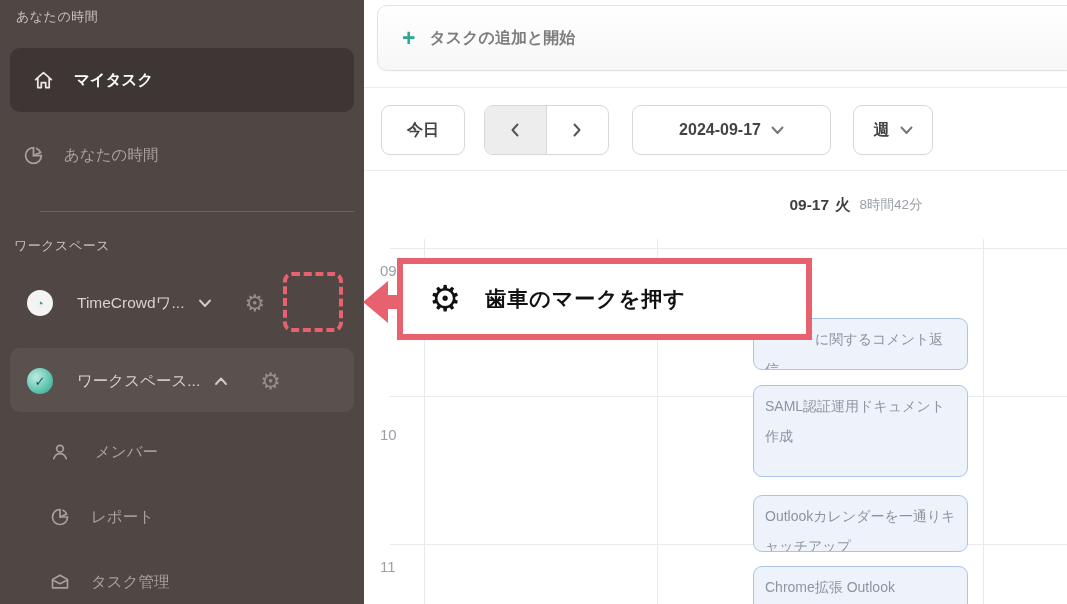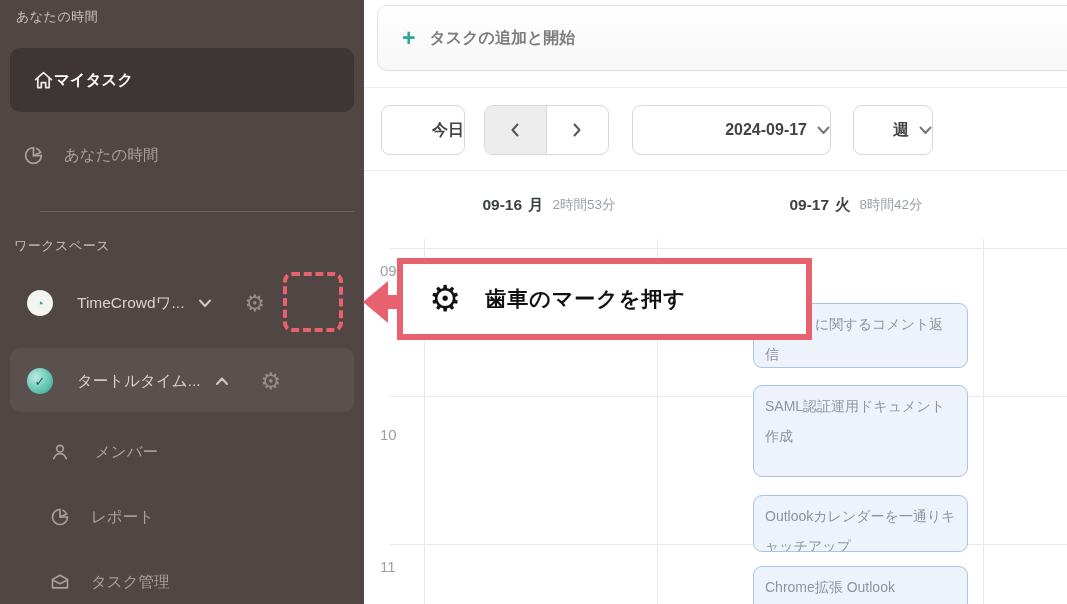--- a/index.html
+++ b/index.html
@@ -41,21 +41,21 @@
   .ws-name{font-size:15.5px;color:var(--sb-text-lit);white-space:nowrap;}
   .chev{display:inline-flex;color:#CFC8C3;}
   .gear-glyph{font-size:23px;color:#968D8A;line-height:1;cursor:pointer;font-family:"DejaVu Sans",sans-serif;}
 
   
   .main{position:absolute;left:364px;top:0;width:703px;height:604px;background:#fff;}
   .addtask{position:absolute;left:13px;top:5px;width:700px;height:66px;border:1px solid #E3E3E3;border-radius:10px;background:linear-gradient(#FFFFFF,#F7F7F7);display:flex;align-items:center;padding-left:24px;cursor:pointer;box-shadow:0 1px 2px rgba(0,0,0,.03);}
   .addtask .plus{color:var(--teal);font-size:23px;font-weight:700;margin-right:14px;line-height:1;}
   .addtask .ph{color:#7C7C7C;font-size:16px;font-weight:600;}
   .hline-div{position:absolute;left:0;width:703px;height:1px;background:#ECECEC;}
-  .btn{position:absolute;top:105px;height:50px;border:1px solid var(--btn-bd);border-radius:9px;background:#fff;display:flex;align-items:center;justify-content:flex-end;font-size:16px;color:var(--ink);cursor:pointer;box-shadow:0 1px 1px rgba(0,0,0,.02);}
+  .btn{position:absolute;top:105px;height:50px;border:1px solid var(--btn-bd);border-radius:9px;background:#fff;display:flex;align-items:center;justify-content:center;font-size:16px;color:var(--ink);cursor:pointer;box-shadow:0 1px 1px rgba(0,0,0,.02);}
   .btn .bold{font-weight:700;}
   .navgroup{padding:0;overflow:hidden;}
   .navcell{width:62px;height:100%;display:flex;align-items:center;justify-content:center;cursor:pointer;}
   .navcell.prev{background:#EDEDED;border-right:1px solid var(--btn-bd);}
   .chev-dn{margin-left:10px;display:inline-flex;color:#777;}
   
   .dayhead{position:absolute;top:170px;height:70px;display:flex;align-items:center;justify-content:center;white-space:nowrap;}
   .dayhead .d{font-size:15.5px;font-weight:700;color:#3C4043;}
   .dayhead .w{font-size:15.5px;font-weight:700;color:#3C4043;margin-left:6px;}
   .dayhead .t{font-size:13.5px;color:var(--dim);margin-left:9px;}
@@ -121,59 +121,54 @@
     <div class="btn" style="left:489px;width:80px">
       <span class="bold">週</span>
       <span class="chev-dn">
         <svg width="13" height="9" viewBox="0 0 13 9">
             <polyline points="1.5,1.5 6.5,7 11.5,1.5" fill="none" stroke="#777" stroke-width="2" stroke-linecap="round" stroke-linejoin="round"></polyline>
           </svg>
       </span>
     </div>
     <div class="hline-div" style="top:170px"></div>
 
-    <div class="dayhead" style="left:85px;width:200px">
-      <span class="d">09-16</span>
-      <span class="w">月</span>
-      <span class="t">2時間53分</span>
-    </div>
     <div class="dayhead" style="left:392px;width:200px">
       <span class="d">09-17</span>
       <span class="w">火</span>
       <span class="t">8時間42分</span>
     </div>
 
     <div class="gl-h" style="top:248px"></div>
     <div class="gl-h" style="top:396px"></div>
     <div class="gl-h" style="top:544px"></div>
     <div class="gl-v" style="left:60px"></div>
     <div class="gl-v" style="left:293px"></div>
     <div class="gl-v" style="left:619px"></div>
 
     <div class="hour" style="top:262px">09</div>
     <div class="hour" style="top:426px">10</div>
     <div class="hour" style="top:558px">11</div>
 
-    <div class="ev indent1" style="top:303px;height:65px">に関するコメント返信</div>
+    <div class="ev indent1" style="top:318px;height:52px">に関するコメント返信</div>
     <div class="ev" style="top:385px;height:92px">SAML認証運用ドキュメント作成</div>
     <div class="ev" style="top:495px;height:57px">Outlookカレンダーを一通りキャッチアップ</div>
     <div class="ev" style="top:566px;height:60px">Chrome拡張 Outlook</div>
   </div>
 
   <aside class="sidebar">
     <div class="sb-label" style="left:16px;top:8px">あなたの時間</div>
 
     <div class="sb-item-active">
       <span class="sb-ico" style="margin-left:22px">
         <svg width="21" height="21" viewBox="0 0 24 24" fill="none" stroke="currentColor" stroke-width="2" stroke-linejoin="round" stroke-linecap="round">
             <path d="M3 11 L12 3 L21 11"></path>
             <path d="M5.5 9.5 V20 H9.5 V14.5 H14.5 V20 H18.5 V9.5"></path>
           </svg>
       </span>
-      <span class="sb-txt lit" style="">マイタスク</span>
+      <span class="sb-txt lit" style="margin-left:20px">マイタスク</span>
     </div>
 
     <div class="sb-row" style="left:22px;top:137px;height:36px">
       <span class="sb-ico">
         <svg width="21" height="21" viewBox="0 0 24 24" fill="none" stroke="currentColor" stroke-width="2" stroke-linecap="round">
             <path d="M21 12 A9 9 0 1 1 12 3 L12 12 Z"></path>
             <path d="M15.5 4 A9 9 0 0 1 20 8.5 L12 12"></path>
           </svg>
       </span>
       <span class="sb-txt" style="margin-left:20px">あなたの時間</span>
@@ -189,21 +184,21 @@
         <svg width="14" height="9" viewBox="0 0 14 9">
             <polyline points="2,1.5 7,7 12,1.5" fill="none" stroke="#CFC8C3" stroke-width="2" stroke-linecap="round" stroke-linejoin="round"></polyline>
           </svg>
       </span>
       <span class="gear-glyph" style="margin-left:32px">⚙</span>
     </div>
 
     <div class="ws-row2-bg"></div>
     <div class="sb-row" style="left:27px;top:366px;height:30px;width:310px">
       <span class="avatar teal">✓</span>
-      <span class="ws-name" style="margin-left:24px">タートルタイム...</span>
+      <span class="ws-name" style="margin-left:24px">ワークスペース...</span>
       <span class="chev" style="margin-left:14px">
         <svg width="14" height="9" viewBox="0 0 14 9">
             <polyline points="2,7 7,1.5 12,7" fill="none" stroke="#CFC8C3" stroke-width="2" stroke-linecap="round" stroke-linejoin="round"></polyline>
           </svg>
       </span>
       <span class="gear-glyph" style="margin-left:32px">⚙</span>
     </div>
 
     <div class="sb-row" style="left:49px;top:436px;height:32px">
       <span class="sb-ico">

